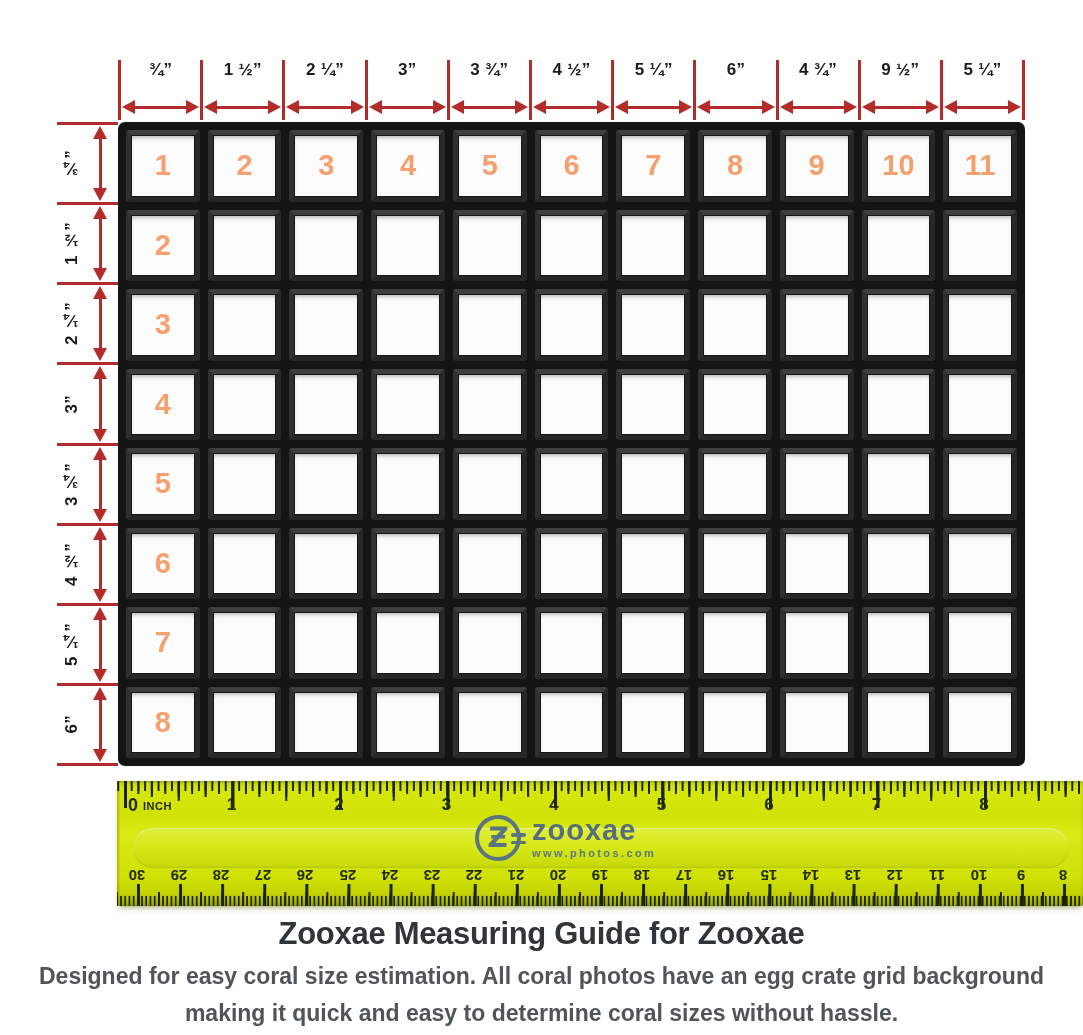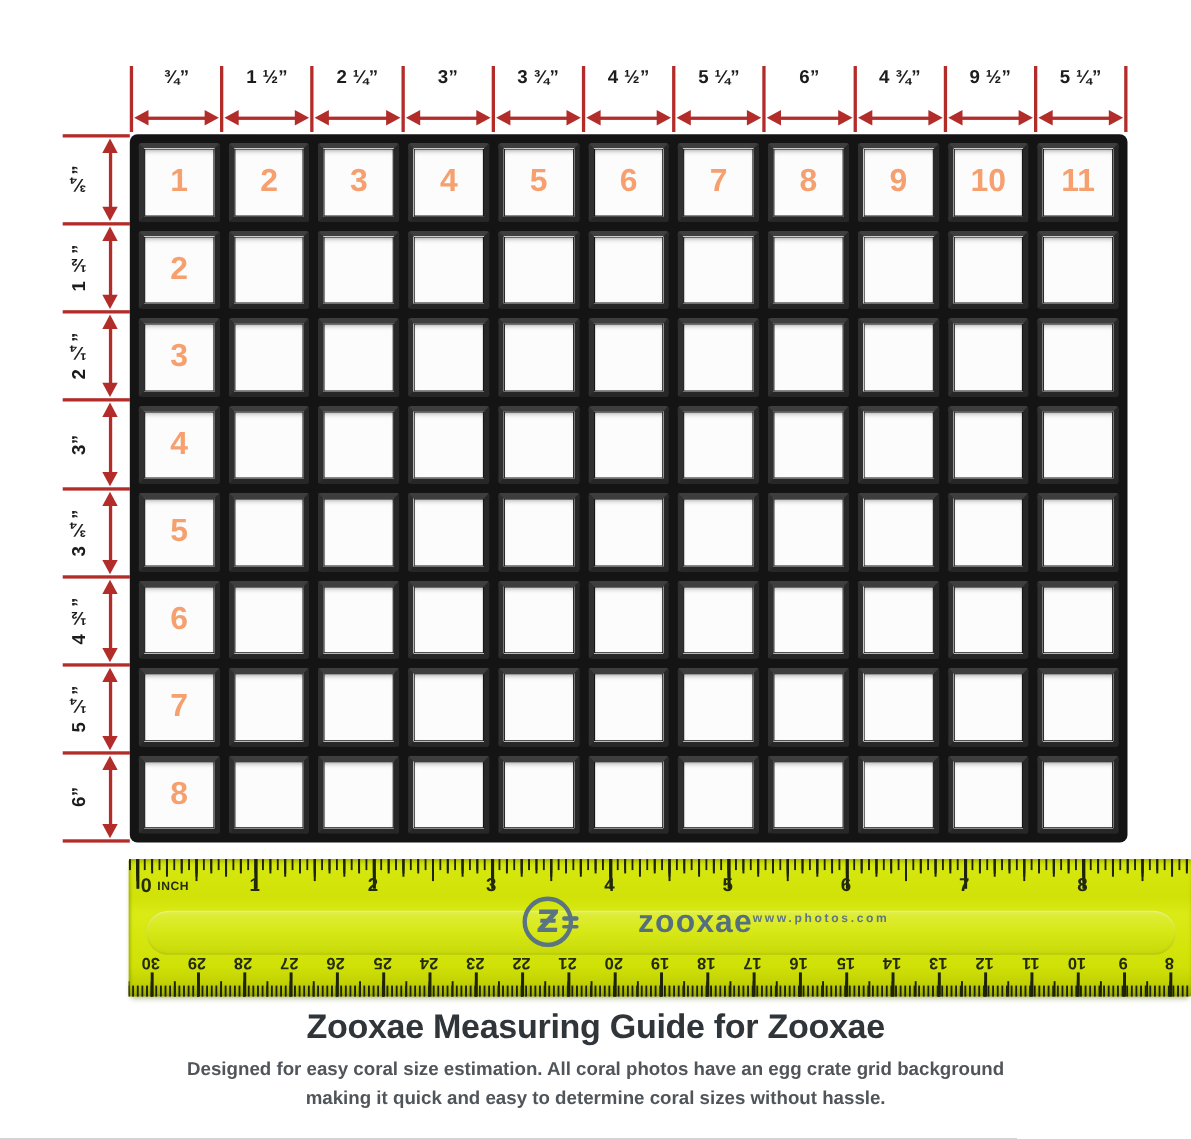--- a/index.html
+++ b/index.html
@@ -90,28 +90,28 @@
   .cm-num{position:absolute;bottom:23px;transform:translateX(-50%) rotate(180deg);
     font-size:15px;font-weight:700;color:#242b0c;line-height:1;}
   
   .logo{position:absolute;left:358px;top:34px;display:flex;align-items:center;gap:11px;color:#5b7482;}
   .logo-circle{width:46px;height:46px;border:4px solid #5b7482;border-radius:50%;box-sizing:border-box;
     display:flex;align-items:center;justify-content:center;position:relative;flex:none;}
   .logo-glyph{font-size:28px;font-weight:800;transform:skewX(-4deg);line-height:1;
     font-family:"DejaVu Sans",sans-serif;}
   .logo-lines{position:absolute;right:-9px;top:14px;display:flex;flex-direction:column;gap:4px;}
   .logo-lines span{display:block;width:15px;height:3.5px;background:#5b7482;border-radius:2px;}
-  .logo-textcol{display:flex;margin-left:48px;}
+  .logo-textcol{display:flex;flex-direction:column;}
   .logo-text{font-size:29px;font-weight:700;letter-spacing:1px;line-height:.9;color:#566f7d;}
   .logo-url{font-size:11px;font-weight:800;letter-spacing:2.4px;margin-top:4px;color:#5d7584;}
   
   .title{position:absolute;left:0;top:916px;width:100%;text-align:center;
     font-size:31px;font-weight:800;color:#30353a;letter-spacing:-.3px;}
   .subtitle{position:absolute;left:0;top:958px;width:100%;text-align:center;
-    font-size:17px;font-weight:700;color:#50555a;line-height:1.6;}
+    font-size:23px;font-weight:700;color:#50555a;line-height:1.6;}
 </style>
 </head>
 <body>
 
 <div class="canvas">
 
   <div class="top-scale">
       <div class="top-seg">
         <div class="m-label">¾”</div>
         <div class="h-arrow"></div>

